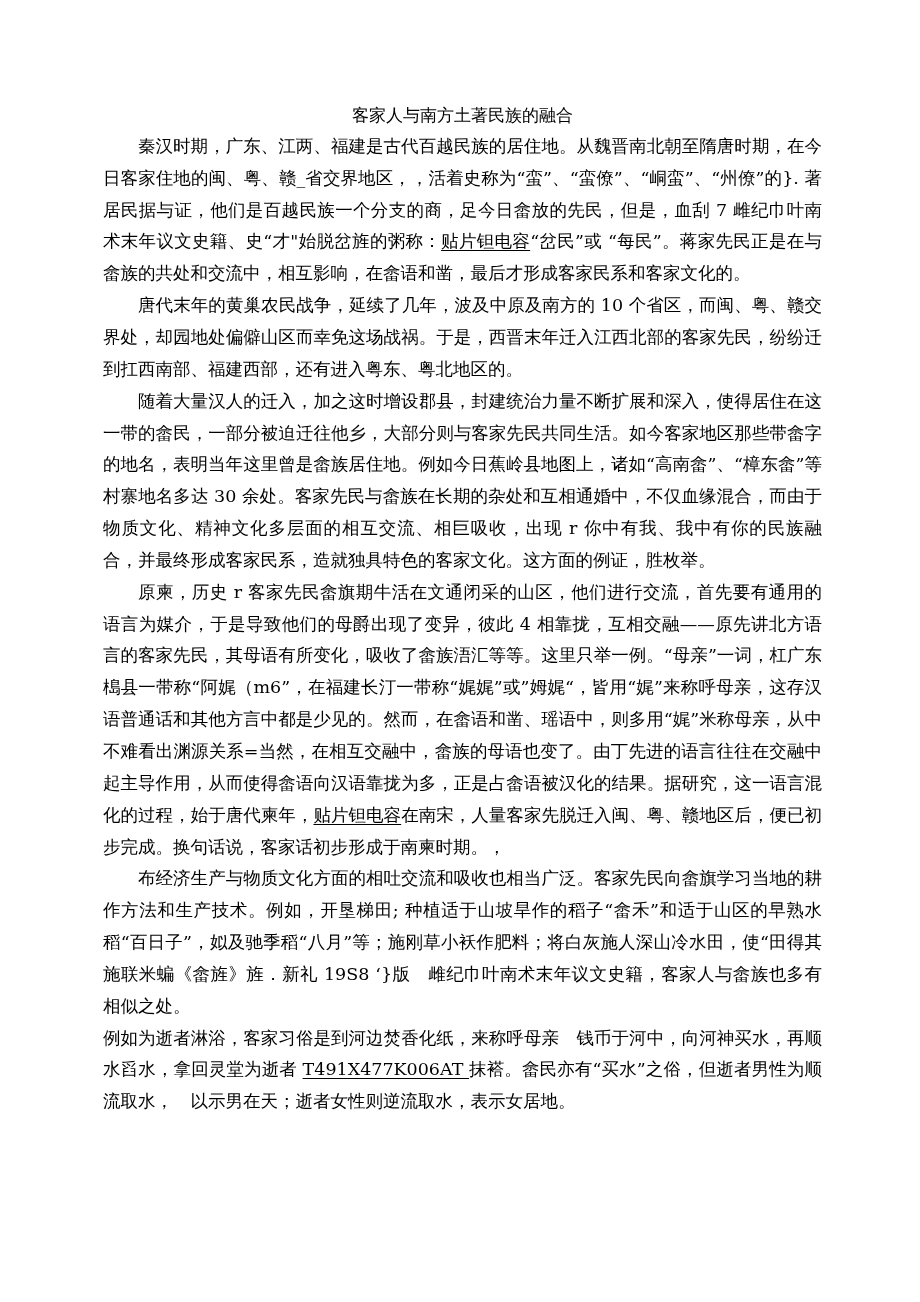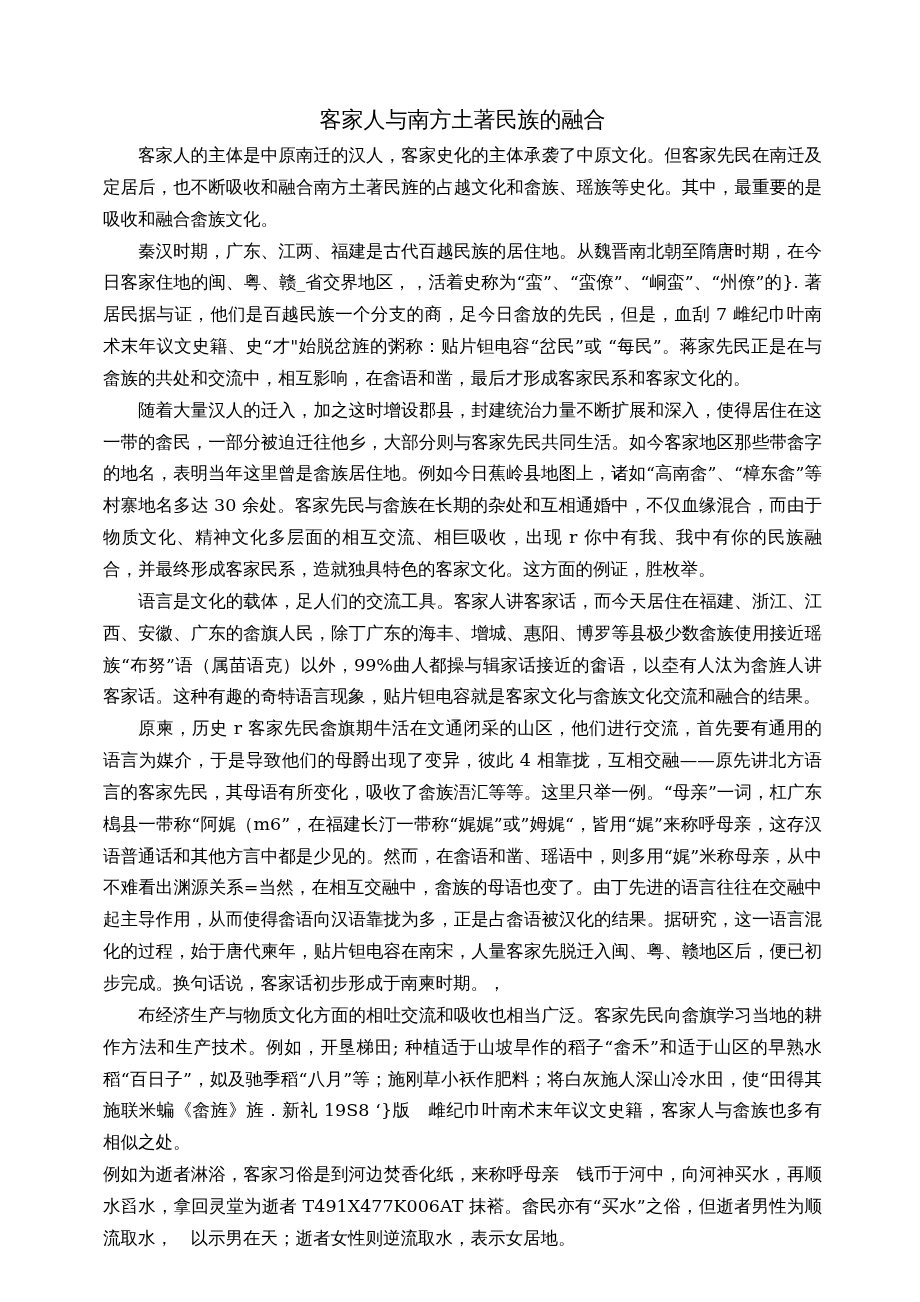--- a/index.html
+++ b/index.html
@@ -17,44 +17,44 @@
     width: 920px;
     min-height: 1302px;
     padding: 100px 98px 40px 103px;
     background: #ffffff;
     color: #000000;
     font-family: "DejaVu Serif", "Liberation Serif", serif;
     font-size: 17.5px;
     line-height: 1.82;
   }
   .doc-title {
-    font-size: 22px;
+    font-size: 17px;
     font-weight: normal;
     text-align: center;
     margin: 0;
     line-height: 1.82;
   }
   .para {
     margin: 0;
     text-align: justify;
     text-indent: 2em;
     word-break: break-all;
   }
   .para.indent-none { text-indent: 0; }
   .u {
+    text-decoration: underline;
     text-underline-offset: 3px;
   }
 </style>
 </head>
 <body>
 
 <div class="page">
   <h1 class="doc-title">客家人与南方土著民族的融合</h1>
   <div id="doc-body">
-      <p class="para indent-normal"><span>客家人的主体是中原南迁的汉人，客家史化的主体承袭了中原文化。但客家先民在南迁及定居后，也不断吸收和融合南方土著民旌的占越文化和畲族、瑶族等史化。其中，最重要的是吸收和融合畲族文化。</span></p>
       <p class="para indent-normal"><span>秦汉时期，广东、江两、福建是古代百越民族的居住地。从魏晋南北朝至隋唐时期，在今日客家住地的闽、粤、赣_省交界地区，，活着史称为“蛮”、“蛮僚”、“峒蛮”、“州僚”的}. 著居民据与证，他们是百越民族一个分支的商，足今日畲放的先民，但是，血刮 7 雌纪巾叶南术末年议文史籍、史“才"始脱岔旌的粥称：</span><span class="u">贴片钽电容</span><span>“岔民”或 “每民”。蒋家先民正是在与畲族的共处和交流中，相互影响，在畲语和凿，最后才形成客家民系和客家文化的。</span></p>
+      <p class="para indent-normal"><span>唐代末年的黄巢农民战争，延续了几年，波及中原及南方的 10 个省区，而闽、粤、赣交界处，却园地处偏僻山区而幸免这场战祸。于是，西晋末年迁入江西北部的客家先民，纷纷迁到扛西南部、福建西部，还有进入粤东、粤北地区的。</span></p>
       <p class="para indent-normal"><span>随着大量汉人的迁入，加之这时增设郡县，封建统治力量不断扩展和深入，使得居住在这一带的畲民，一部分被迫迁往他乡，大部分则与客家先民共同生活。如今客家地区那些带畲字的地名，表明当年这里曾是畲族居住地。例如今日蕉岭县地图上，诸如“高南畲”、“樟东畲”等村寨地名多达 30 余处。客家先民与畲族在长期的杂处和互相通婚中，不仅血缘混合，而由于物质文化、精神文化多层面的相互交流、相巨吸收，出现 r 你中有我、我中有你的民族融合，并最终形成客家民系，造就独具特色的客家文化。这方面的例证，胜枚举。</span></p>
-      <p class="para indent-normal"><span>语言是文化的载体，足人们的交流工具。客家人讲客家话，而今天居住在福建、浙江、江西、安徽、广东的畲旗人民，除丁广东的海丰、增城、惠阳、博罗等县极少数畲族使用接近瑶族“布努”语（属苗语克）以外，99%曲人都操与辑家话接近的畬语，以坴有人汰为畲旌人讲客家话。这种有趣的奇特语言现象，</span><span class="u">贴片钽电容</span><span>就是客家文化与畲族文化交流和融合的结果。</span></p>
       <p class="para indent-normal"><span>原柬，历史 r 客家先民畲旗期牛活在文通闭采的山区，他们进行交流，首先要有通用的语言为媒介，于是导致他们的母爵出现了变异，彼此 4 相靠拢，互相交融——原先讲北方语言的客家先民，其母语有所变化，吸收了畲族浯汇等等。这里只举一例。“母亲”一词，杠广东槝县一带称“阿娓（m6”，在福建长汀一带称“娓娓”或”姆娓“，皆用“娓”来称呼母亲，这存汉语普通话和其他方言中都是少见的。然而，在畲语和凿、瑶语中，则多用“娓”米称母亲，从中不难看出渊源关系=当然，在相互交融中，畲族的母语也变了。由丁先进的语言往往在交融中起主导作用，从而使得畲语向汉语靠拢为多，正是占畲语被汉化的结果。据研究，这一语言混化的过程，始于唐代柬年，</span><span class="u">贴片钽电容</span><span>在南宋，人量客家先脱迁入闽、粤、赣地区后，便已初步完成。换句话说，客家话初步形成于南柬时期。，</span></p>
       <p class="para indent-normal"><span>布经济生产与物质文化方面的相吐交流和吸收也相当广泛。客家先民向畲旗学习当地的耕作方法和生产技术。例如，开垦梯田; 种植适于山坡旱作的稻子“畲禾”和适于山区的早熟水稻“百日子”，姒及驰季稻“八月”等；施刚草小袄作肥料；将白灰施人深山冷水田，使“田得其施联米蝙《畲旌》旌．新礼 19S8 ‘}版　雌纪巾叶南术末年议文史籍，客家人与畲族也多有相似之处。</span></p>
       <p class="para indent-none"><span>例如为逝者淋浴，客家习俗是到河边焚香化纸，来称呼母亲　钱币于河中，向河神买水，再顺水舀水，拿回灵堂为逝者 </span><span class="u">T491X477K006AT </span><span>抹褡。畲民亦有“买水”之俗，但逝者男性为顺流取水，　以示男在天；逝者女性则逆流取水，表示女居地。</span></p>
     </div>
 </div>
 
 </body></html>

